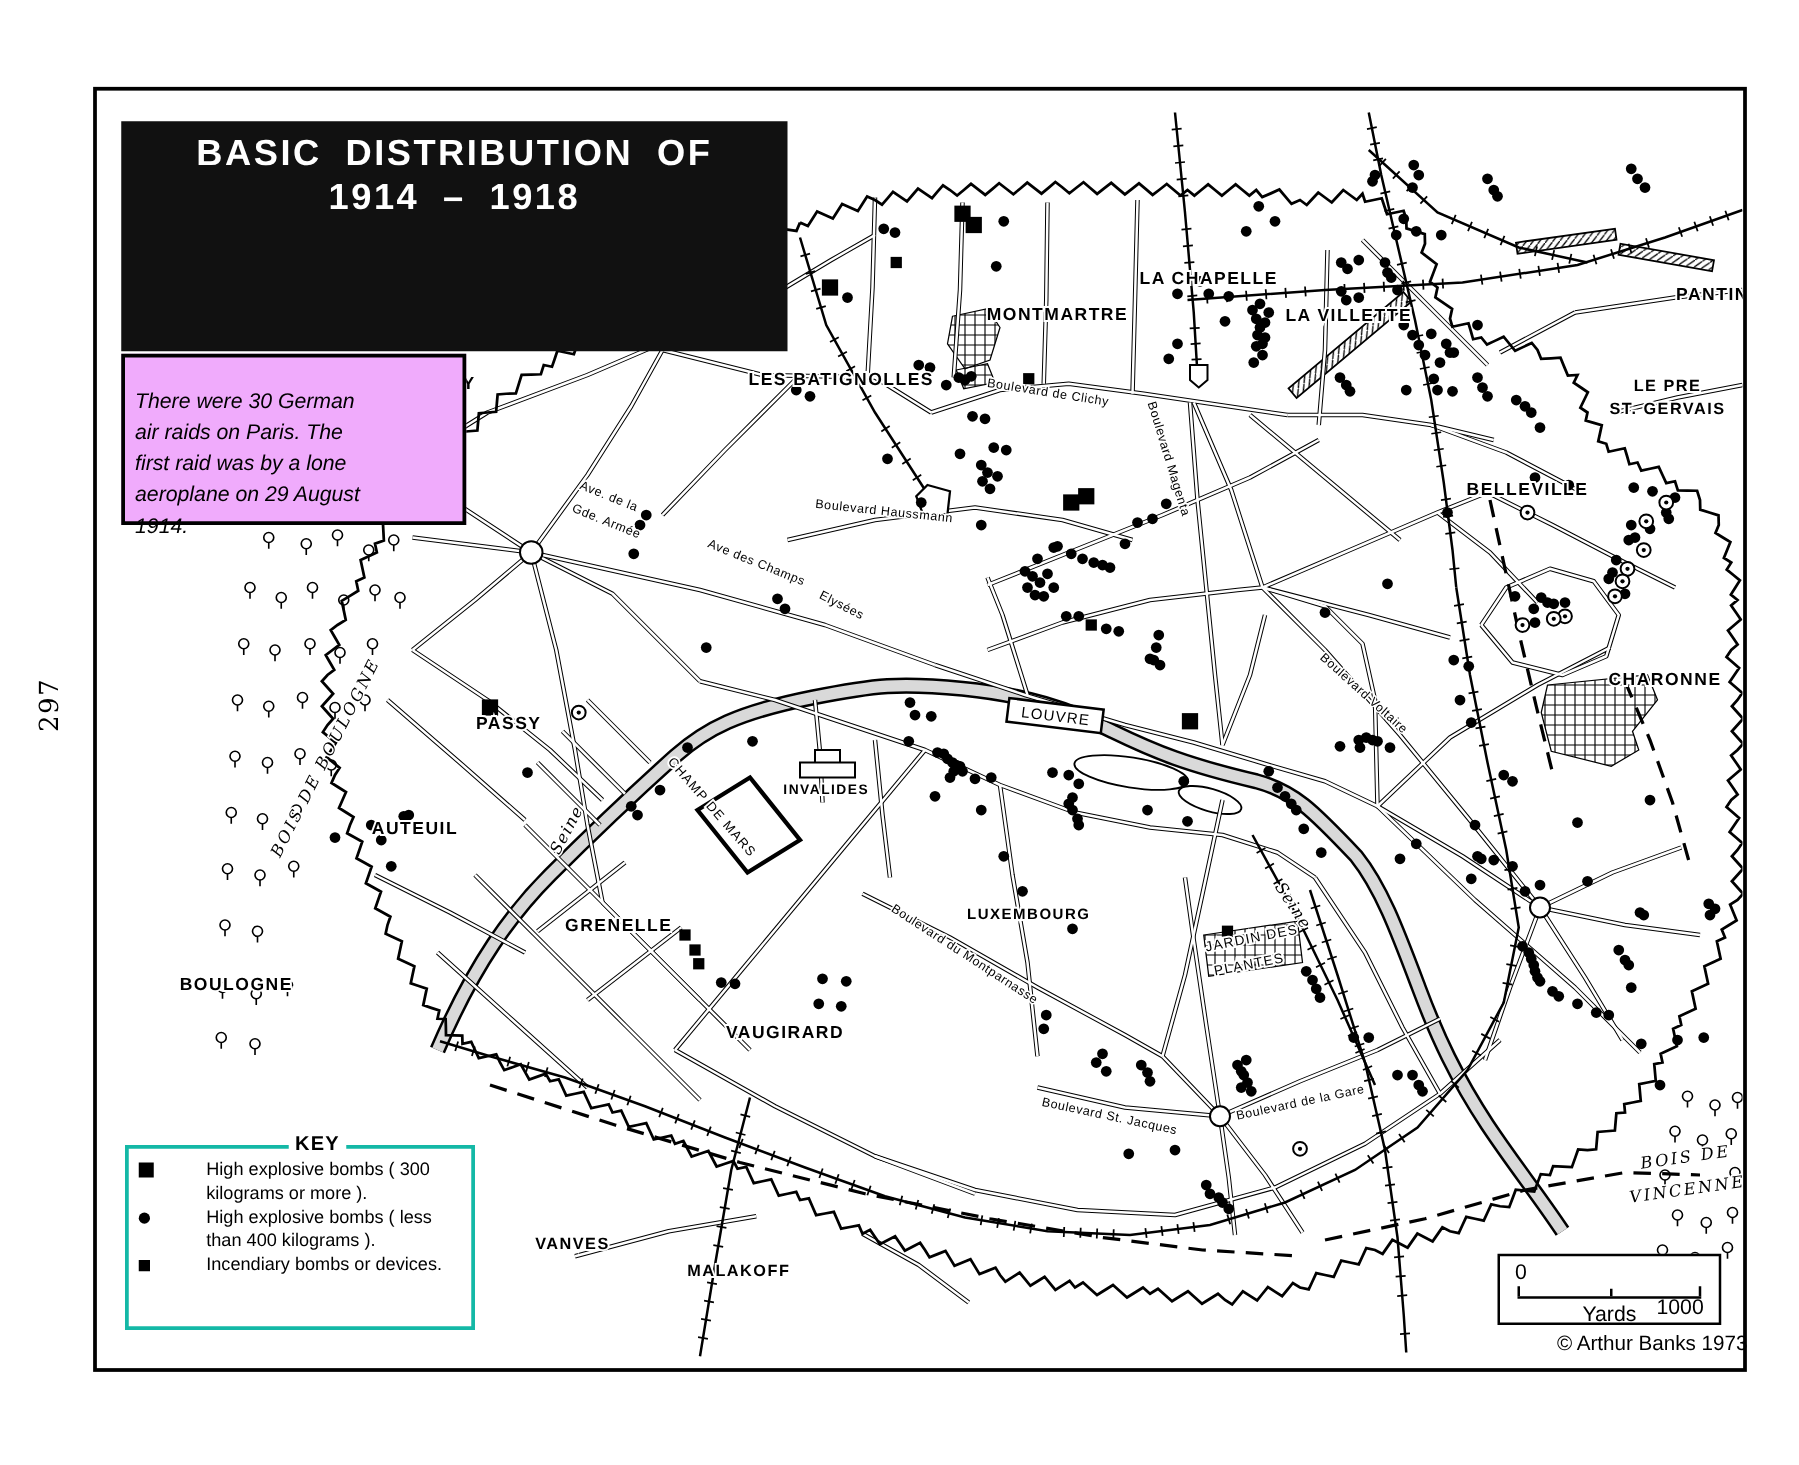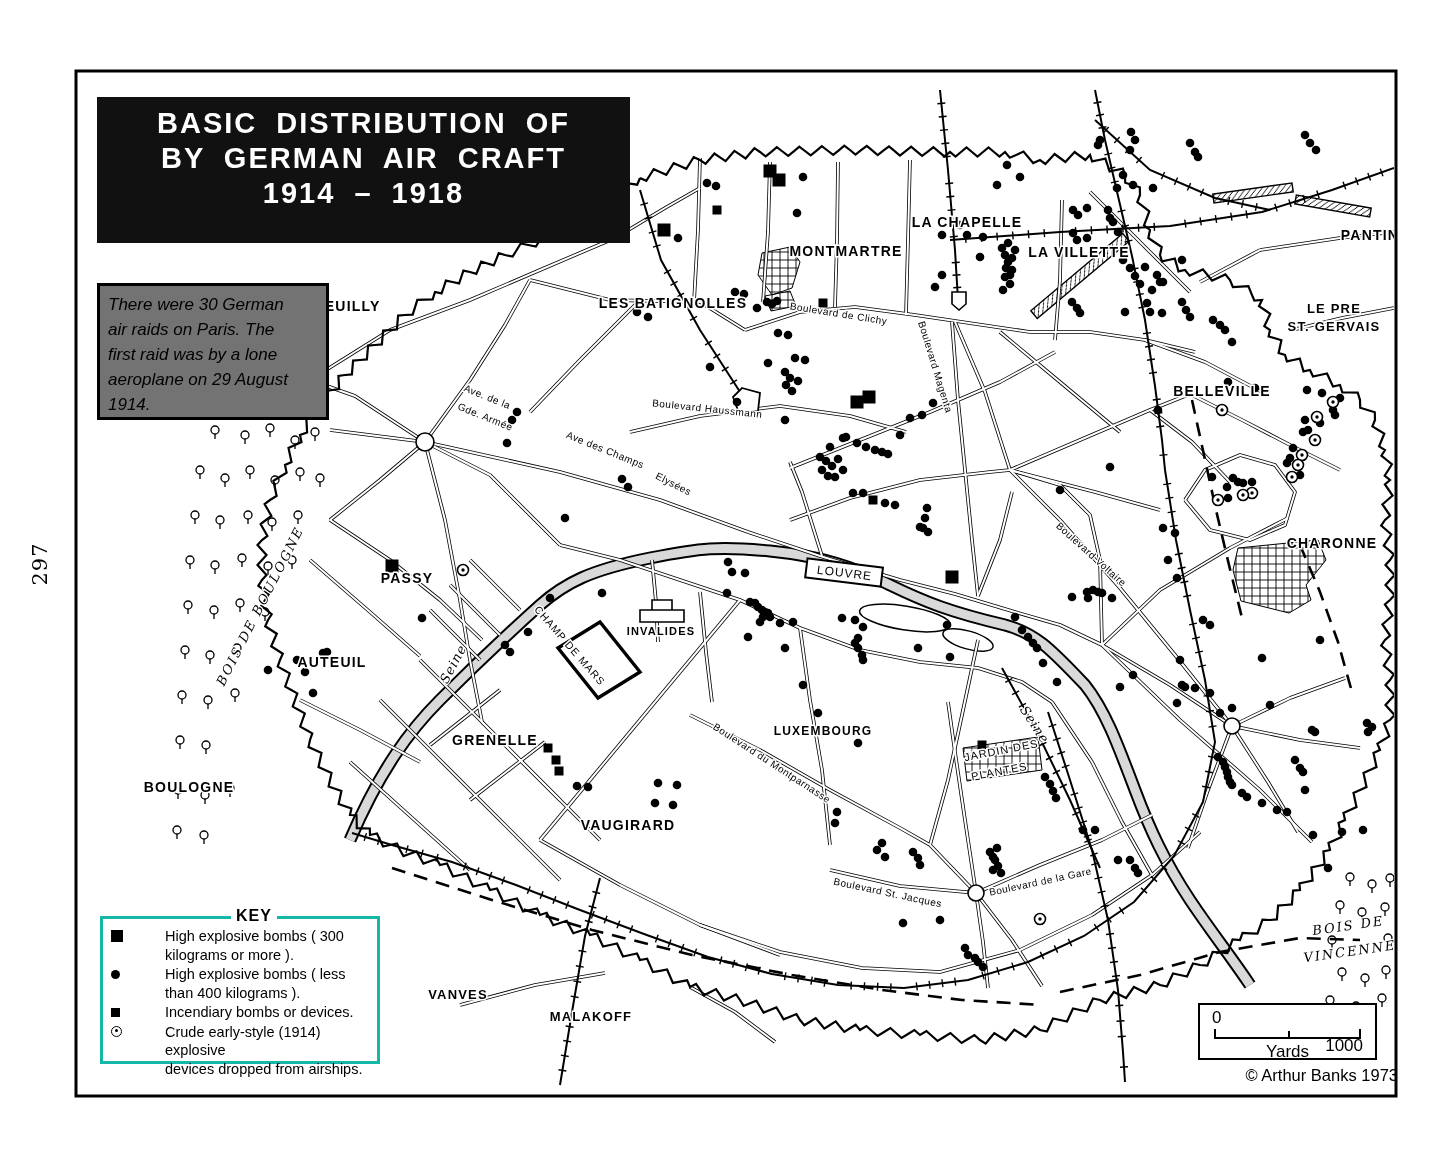--- a/index.html
+++ b/index.html
@@ -1,25 +1,25 @@
 <!DOCTYPE html>
 <html><head>
 <meta charset="utf-8">
 <style>
   html,body{margin:0;padding:0;background:#fff;}
   .page{position:relative;width:1439px;height:1172px;background:#fff;overflow:hidden;
         font-family:"Liberation Sans",sans-serif;color:#000;}
   .map-svg{position:absolute;left:0;top:0;}
   .page-num{position:absolute;left:18px;top:552px;transform:rotate(-90deg);
         font-family:"DejaVu Serif",serif;font-size:21px;letter-spacing:1px;}
-  .title-box{position:absolute;left:97px;top:97px;width:533px;height:146px;background:#111;
+  .title-box{position:absolute;left:97px;top:97px;width:533px;height:184px;background:#111;
         color:#fff;text-align:center;padding-top:9px;box-sizing:border-box;}
   .title-line{font-size:29px;font-weight:bold;line-height:35px;letter-spacing:2px;word-spacing:9px;}
-  .note-box{position:absolute;left:97px;top:283px;width:232px;height:137px;border:3px solid #000;
-        background:#737373;padding:6px 8px;box-sizing:border-box;}
+  .note-box{position:absolute;left:97px;top:283px;width:276px;height:137px;border:3px solid #000;
+        background:#f0abfc;padding:22px 8px;box-sizing:border-box;}
   .note-line{font-style:italic;font-size:17px;line-height:25px;white-space:nowrap;}
   .key-box{position:absolute;left:100px;top:916px;width:280px;height:148px;border:3px solid #14b8a6;
         background:#fff;box-sizing:border-box;padding:8px 6px 0 8px;}
   .key-head{position:absolute;left:128px;top:-12px;background:#fff;padding:0 5px;
         font-size:16px;font-weight:bold;letter-spacing:1px;}
   .key-item{display:flex;margin-bottom:1px;}
   .key-sym{width:22px;flex:0 0 22px;display:flex;justify-content:flex-start;padding-top:3px;}
   .key-text{font-size:14.5px;line-height:18.5px;margin-left:32px;}
   .sym-lsq{width:12px;height:12px;background:#000;}
   .sym-dot{width:9px;height:9px;border-radius:50%;background:#000;margin-top:2px;}
@@ -970,21 +970,20 @@
           <text x="1356" y="955" text-anchor="middle" font-size="13" fill="#000" font-family="&quot;DejaVu Serif&quot;,serif" font-weight="normal" letter-spacing="2px" transform="rotate(-8 1356 955)" font-style="italic">VINCENNES</text>
         </g>
       </g>
       <rect x="76" y="71" width="1320" height="1025" fill="none" stroke="#000" stroke-width="3"></rect>
     </svg>
 
   <div class="page-num">297</div>
 
   <div class="title-box">
     <div class="title-line">BASIC DISTRIBUTION OF</div>
-    <div class="title-line">BY GERMAN AIR CRAFT</div>
     <div class="title-line">1914 – 1918</div>
   </div>
 
   <div class="note-box">
     <div class="note-line">There were 30 German</div>
     <div class="note-line">air raids on Paris. The</div>
     <div class="note-line">first raid was by a lone</div>
     <div class="note-line">aeroplane on 29 August</div>
     <div class="note-line">1914.</div>
   </div>
@@ -1010,29 +1009,20 @@
       </div>
     </div>
     <div class="key-item">
       <div class="key-sym">
           <span class="sym-ssq"></span>
         </div>
       <div class="key-text">
         <div>Incendiary bombs or devices.</div>
       </div>
     </div>
-    <div class="key-item">
-      <div class="key-sym">
-          <span class="sym-crd"></span>
-        </div>
-      <div class="key-text">
-        <div>Crude early-style (1914) explosive</div>
-          <div>devices dropped from airships.</div>
-      </div>
-    </div>
   </div>
 
   <div class="scale-box">
     <div class="scale-nums">
       <span class="scale-zero">0</span>
       <span class="scale-end">1000</span>
     </div>
     <div class="scale-bar">
         <span class="scale-mid"></span>
       </div>

